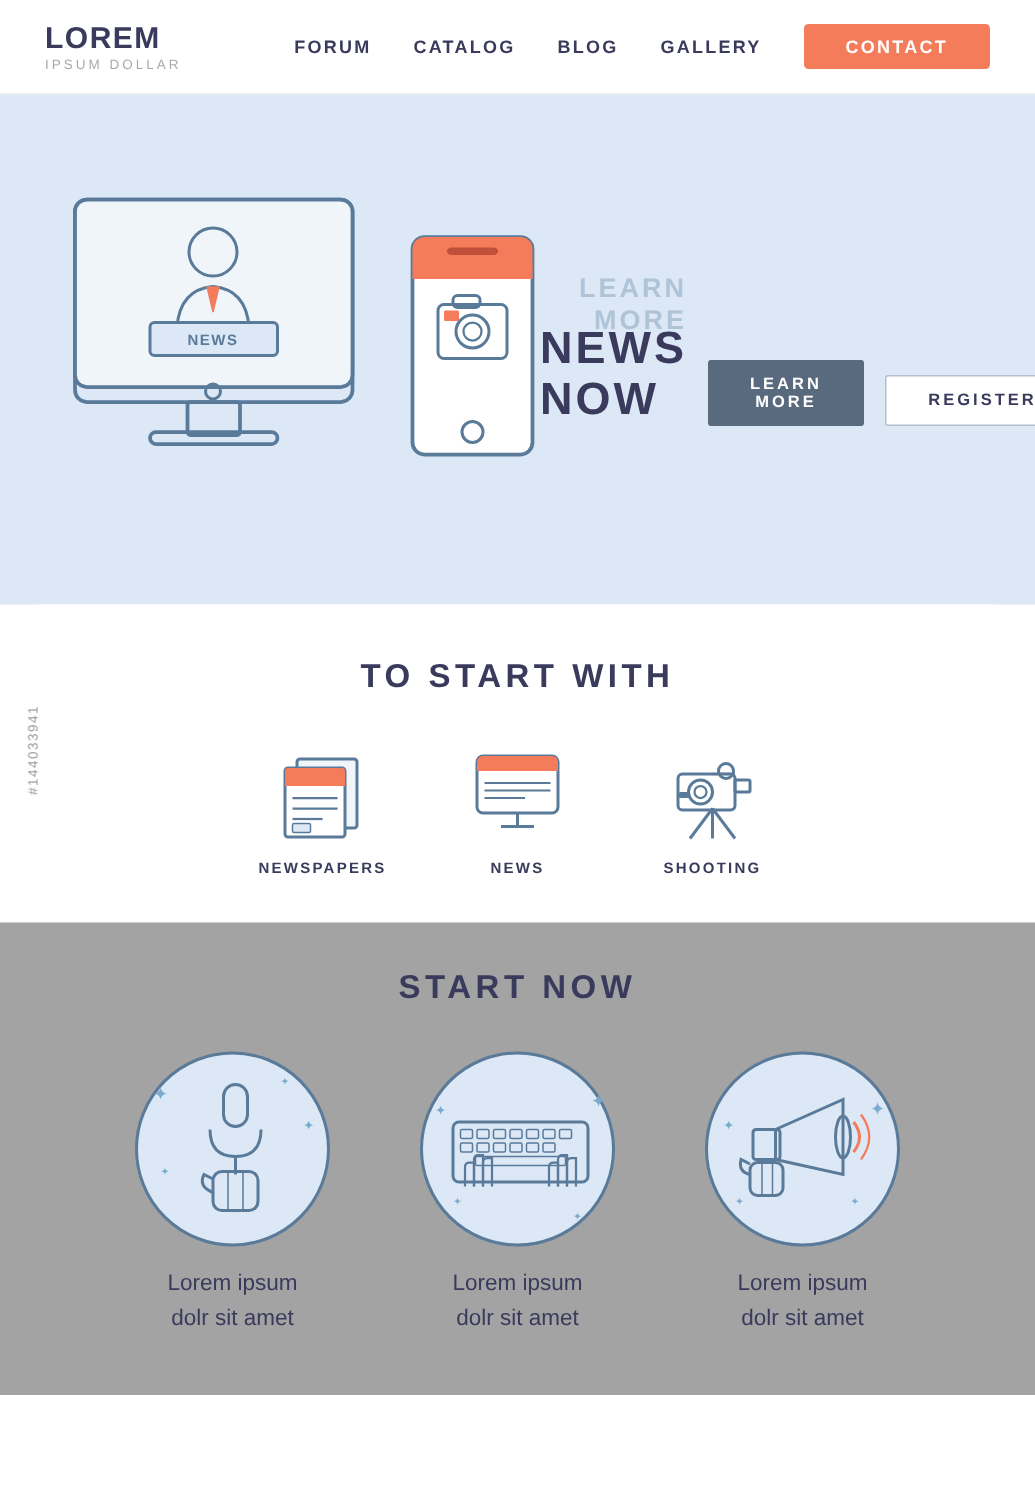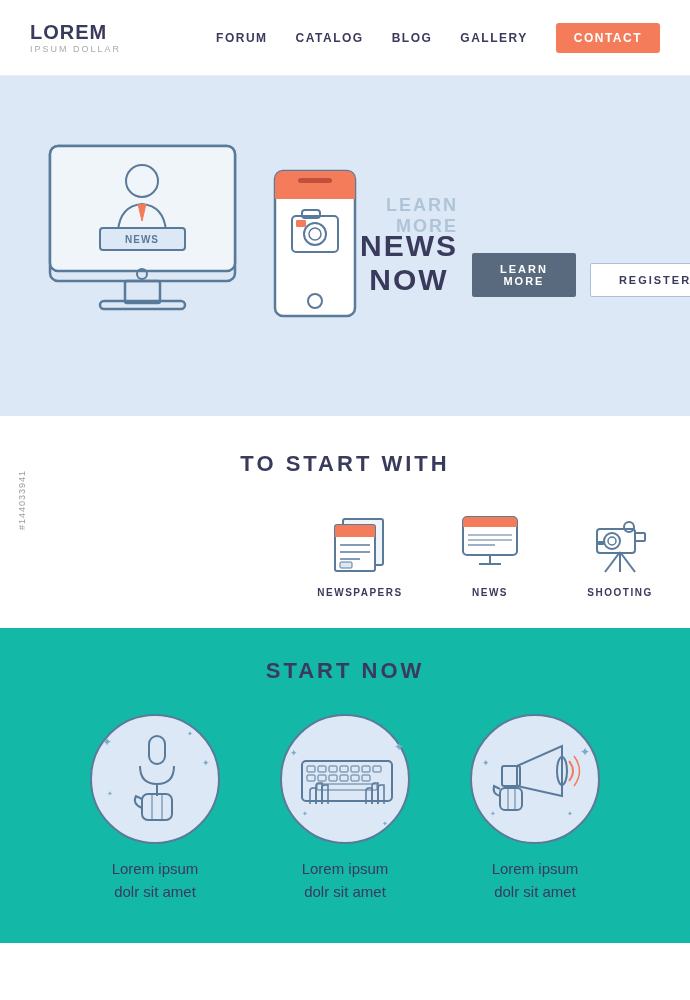--- a/index.html
+++ b/index.html
@@ -11,21 +11,21 @@
     }
 
     
     header {
       display: flex;
       align-items: center;
       justify-content: space-between;
       padding: 12px 30px;
       background: #fff;
       border-bottom: 1px solid #eee;
-      height: 76px;
+      height: 63px;
     }
     .logo-area {
       display: flex;
       flex-direction: column;
     }
     .logo-title {
       font-size: 20px;
       font-weight: 900;
       color: #3a3a5c;
       letter-spacing: 1px;
@@ -48,21 +48,21 @@
       font-weight: 700;
       color: #3a3a5c;
       letter-spacing: 1.5px;
       text-transform: uppercase;
       text-decoration: none;
       cursor: pointer;
     }
     .nav-contact {
       background: #f47c5a;
       color: #fff;
-      padding: 8px 18px;
+      padding: 8px 28px;
       border-radius: 3px;
       font-size: 12px;
       font-weight: 700;
       letter-spacing: 1.5px;
       text-transform: uppercase;
       cursor: pointer;
     }
 
     
     .hero {
@@ -92,21 +92,21 @@
       text-transform: uppercase;
       letter-spacing: 2px;
       text-align: right;
     }
     .hero-title {
       font-size: 30px;
       font-weight: 900;
       color: #3a3a5c;
       text-transform: uppercase;
       letter-spacing: 2px;
-      text-align: center;
+      text-align: left;
       margin-top: -8px;
     }
     .btn-learn {
       background: #5a6a7e;
       color: #fff;
       padding: 10px 28px;
       font-size: 11px;
       font-weight: 700;
       letter-spacing: 2px;
       text-transform: uppercase;
@@ -127,35 +127,35 @@
       border: 1.5px solid #b0c0d0;
       cursor: pointer;
       border-radius: 2px;
       width: 188px;
       text-align: center;
     }
 
     
     .section-2 {
       background: #fff;
-      padding: 35px 20px 30px;
+      padding: 35px 8px 30px;
       text-align: center;
       border-radius: 28px;
     }
     .section-title {
       font-size: 22px;
       font-weight: 700;
       color: #3a3a5c;
       letter-spacing: 3px;
       text-transform: uppercase;
       margin-bottom: 30px;
     }
     .icons-row {
       display: flex;
-      justify-content: flex-end;
+      justify-content: center;
       gap: 30px;
       align-items: flex-start;
     }
     .icon-item {
       display: flex;
       flex-direction: column;
       align-items: center;
       gap: 10px;
       width: 100px;
     }
@@ -163,21 +163,21 @@
       font-size: 10px;
       font-weight: 700;
       color: #3a3a5c;
       letter-spacing: 1.5px;
       text-transform: uppercase;
       text-align: center;
     }
 
     
     .section-3 {
-      background: #14b8a6;
+      background: #a3a3a3;
       padding: 30px 20px 40px;
       text-align: center;
     }
     .circles-row {
       display: flex;
       justify-content: center;
       gap: 40px;
       margin-top: 30px;
     }
     .circle-item {

